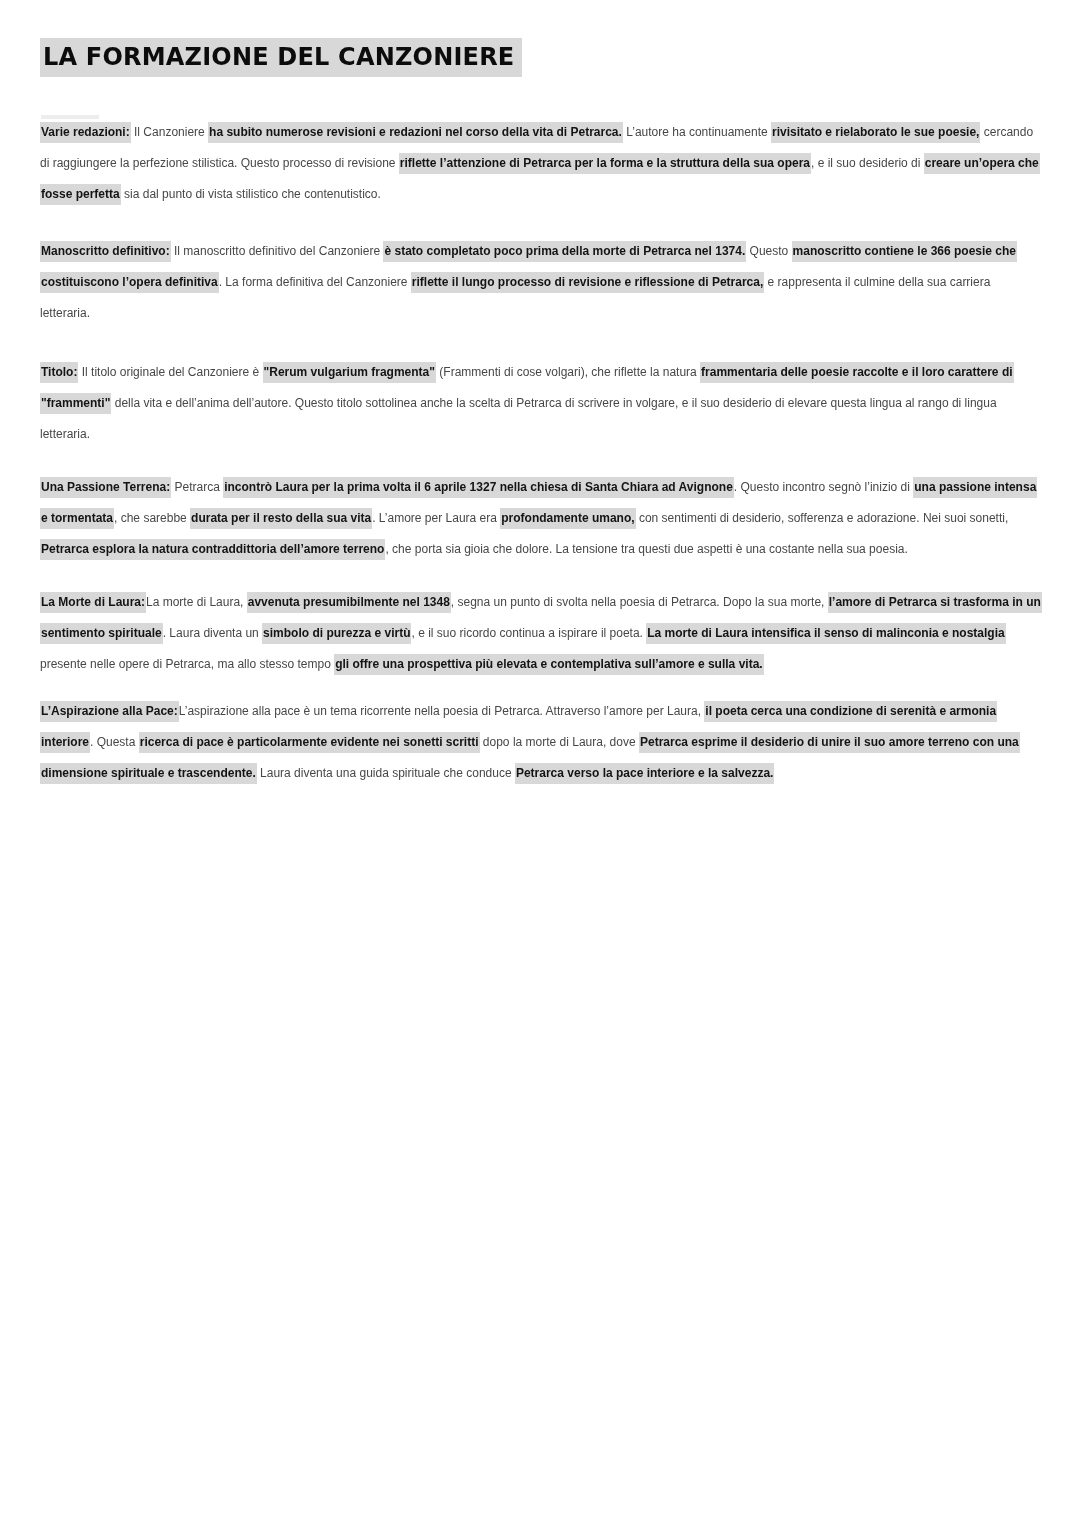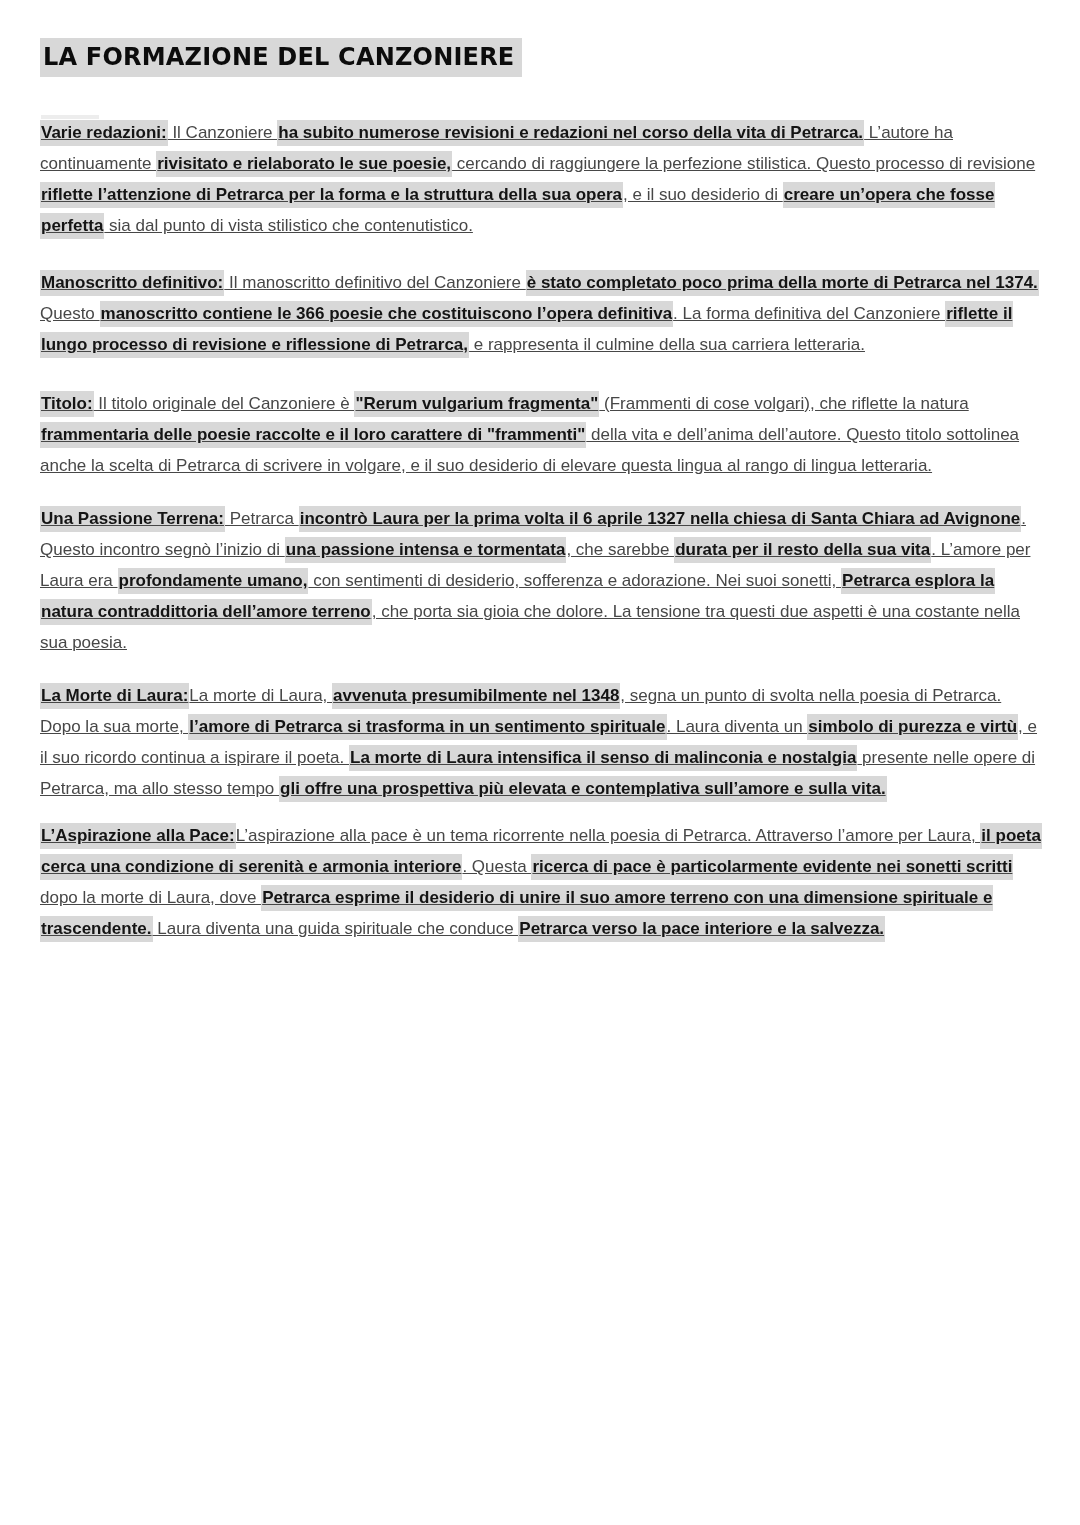--- a/index.html
+++ b/index.html
@@ -37,25 +37,24 @@
   }
   .smudge {
     position: absolute;
     left: 1px;
     top: 77px;
     width: 58px;
     height: 4px;
     background: #ededed;
   }
   p.note-paragraph {
-    font-size: 17px;
+    font-size: 12px;
     line-height: 31px;
     text-align: left;
     color: var(--plain);
-    text-decoration: underline;
   }
   #p-varie { margin-top: 40px; }
   #p-manoscritto { margin-top: 26px; }
   #p-titolo { margin-top: 28px; }
   #h-amore { margin-top: 24px; }
   #p-passione { margin-top: 22px; }
   #p-morte { margin-top: 22px; }
   #p-pace { margin-top: 16px; }
   .run.plain {
     color: var(--plain);

